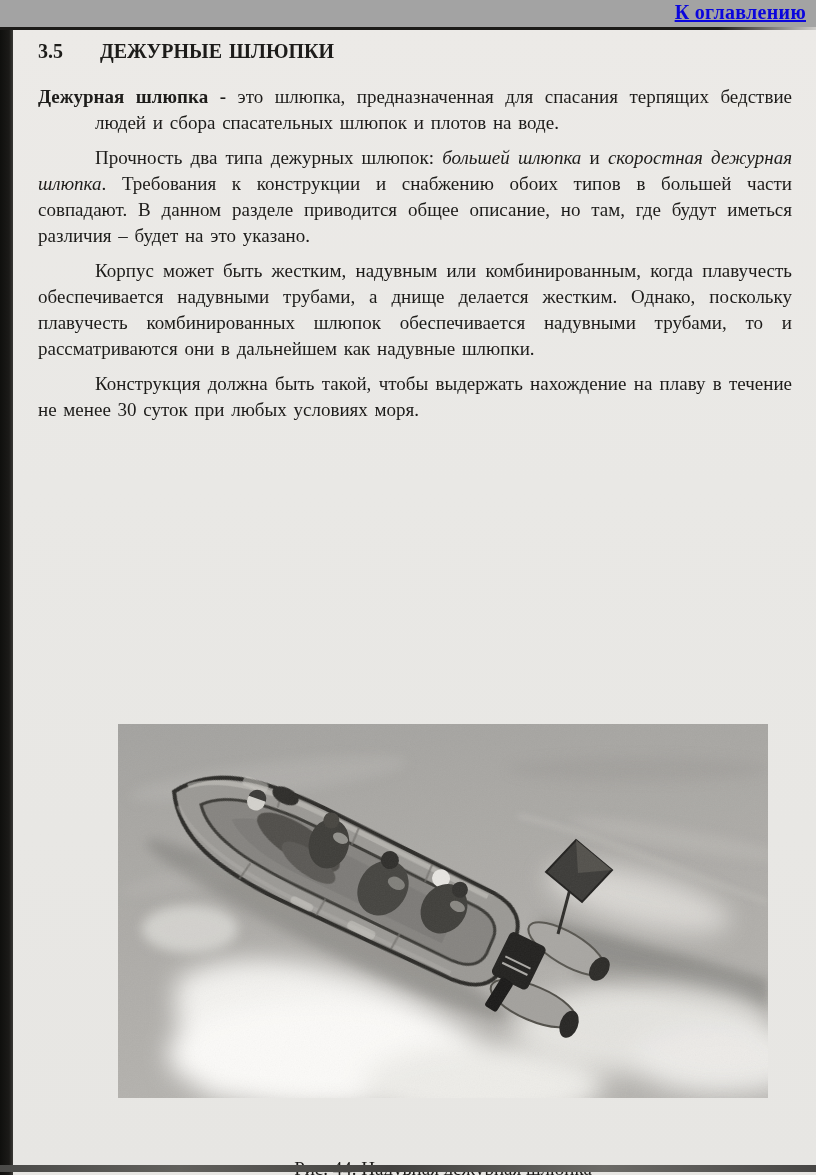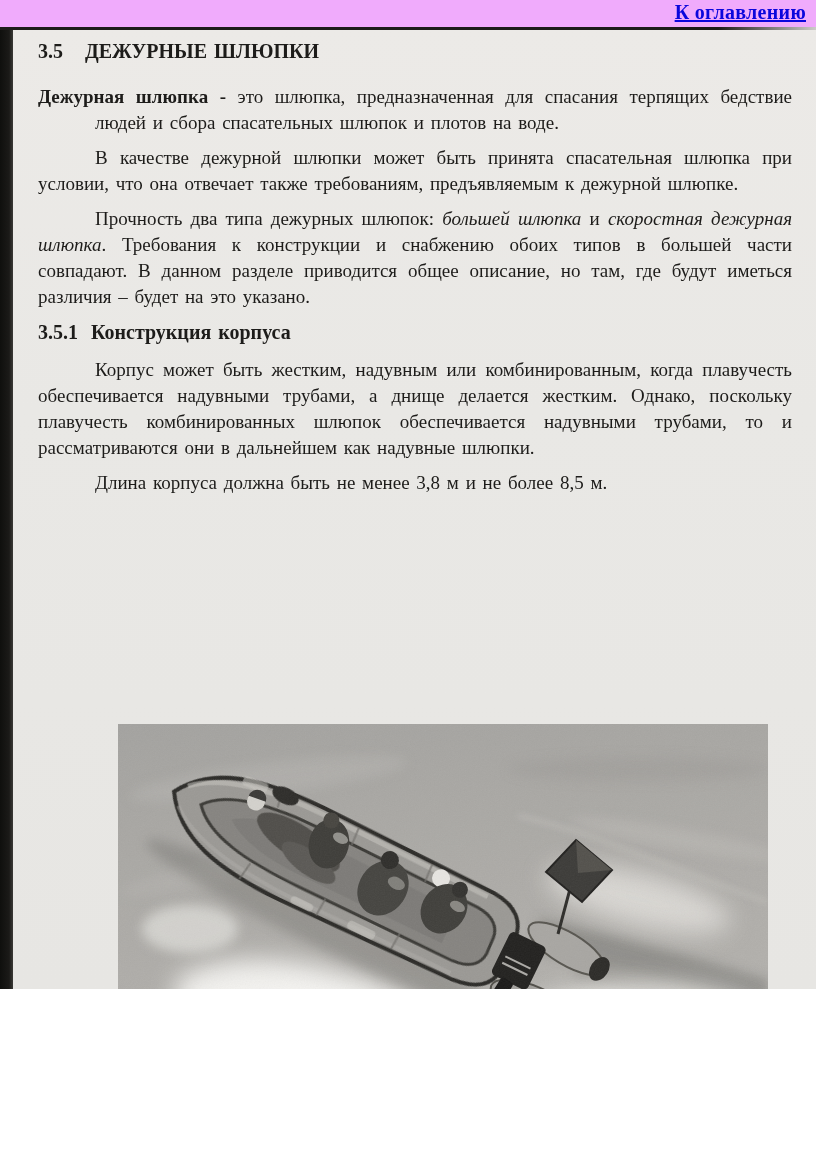--- a/index.html
+++ b/index.html
@@ -1,18 +1,18 @@
 <!DOCTYPE html>
 <html lang="ru"><head>
 <meta charset="utf-8">
 <style>
   html,body { margin:0; padding:0; background:#ffffff; }
   .sheet {
-    position:relative; width:816px; height:989px; overflow:hidden;
-    background:#f0abfc;
+    position:relative; width:816px; height:1175px; overflow:hidden;
+    background:#a3a3a3;
     font-family:"Liberation Serif", serif;
   }
   .page-bg {
     position:absolute; left:0; top:27px; right:0; bottom:0;
     background:linear-gradient(180deg,#eceae7 0%, #e9e8e5 40%, #e7e6e3 100%);
   }
   .left-bar {
     position:absolute; left:0; top:27px; width:13px; height:1148px;
     background:linear-gradient(90deg,#0f0f0d 0%, #1b1a18 70%, #3a3936 100%);
   }
@@ -28,21 +28,21 @@
     position:absolute; top:1px; right:10px;
     font-size:20px; font-weight:bold; color:#0b06dd;
     text-decoration:underline; letter-spacing:0.3px; cursor:pointer;
   }
   .content {
     position:absolute; top:30px; left:38px; width:762px;
     color:#1d1c1a; font-size:19px; line-height:26px;
     text-align:justify; word-spacing:2px;
   }
   h1.sec { font-size:20px; font-weight:bold; margin:8px 0 20px; text-align:left; }
-  h1.sec .num { margin-right:22px; }
+  h1.sec .num { margin-right:37px; }
   h2.sub { font-size:20px; font-weight:bold; margin:6px 0 12px; text-align:left; }
   h2.sub .num { margin-right:13px; }
   p { margin:0 8px 9px 0;font-family:Liberation Serif, serif; }
   p.hanging { padding-left:57px; text-indent:-57px; }
   p.indent  { text-indent:57px; }
   .b { font-weight:bold; }
   .i { font-style:italic; }
   .photo-frame {
     position:absolute; left:118px; top:724px; width:650px; height:374px;
     overflow:hidden;
@@ -67,32 +67,28 @@
   <div class="content">
 
     <h1 class="sec">
       <span class="num">3.5</span><span>ДЕЖУРНЫЕ ШЛЮПКИ</span>
     </h1>
 
     <p class="hanging">
       <span class="b">Дежурная шлюпка - </span><span>это шлюпка, предназначенная для спасания терпящих бедствие людей и сбора спасательных шлюпок и плотов на воде.</span>
     </p>
 
-    <p class="indent">В качестве дежурной шлюпки может быть принята спасательная шлюпка при условии, что она отвечает также требованиям, предъявляемым к дежурной шлюпке.</p>
 
     <p class="indent">
       <span>Прочность два типа дежурных шлюпок: </span><span class="i">большей шлюпка</span><span> и </span><span class="i">скоростная дежурная шлюпка</span><span>. Требования к конструкции и снабжению обоих типов в большей части совпадают. В данном разделе приводится общее описание, но там, где будут иметься различия – будет на это указано.</span>
     </p>
 
-    <h2 class="sub">
-      <span class="num">3.5.1</span><span>Конструкция корпуса</span>
-    </h2>
 
     <p class="indent">Корпус может быть жестким, надувным или комбинированным, когда плавучесть обеспечивается надувными трубами, а днище делается жестким. Однако, поскольку плавучесть комбинированных шлюпок обеспечивается надувными трубами, то и рассматриваются они в дальнейшем как надувные шлюпки.</p>
-    <p class="indent">Длина корпуса должна быть не менее 3,8 м и не более 8,5 м.</p>
+    <p class="indent">Конструкция должна быть такой, чтобы выдержать нахождение на плаву в течение не менее 30 суток при любых условиях моря.</p>
 
   </div>
 
   <div class="photo-frame">
     <svg width="650" height="374" viewBox="0 0 650 374" xmlns="http://www.w3.org/2000/svg">
       <defs>
         <linearGradient id="gW" x1="0" y1="0" x2="0.25" y2="1">
           <stop offset="0" stop-color="#a4a3a0"></stop>
           <stop offset="0.5" stop-color="#adabA7"></stop>
           <stop offset="1" stop-color="#b5b3af"></stop>

